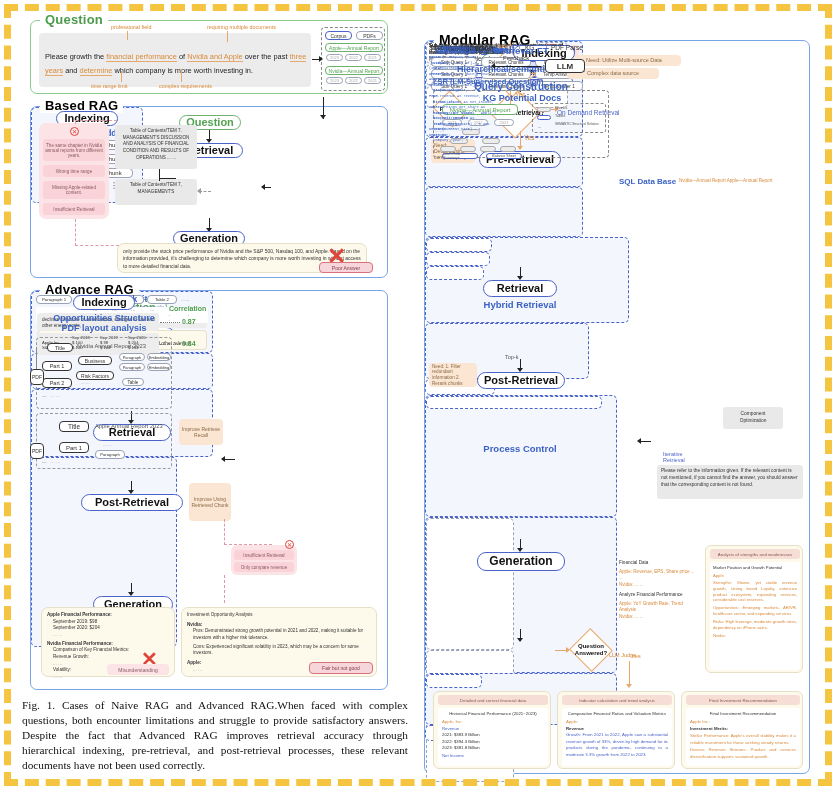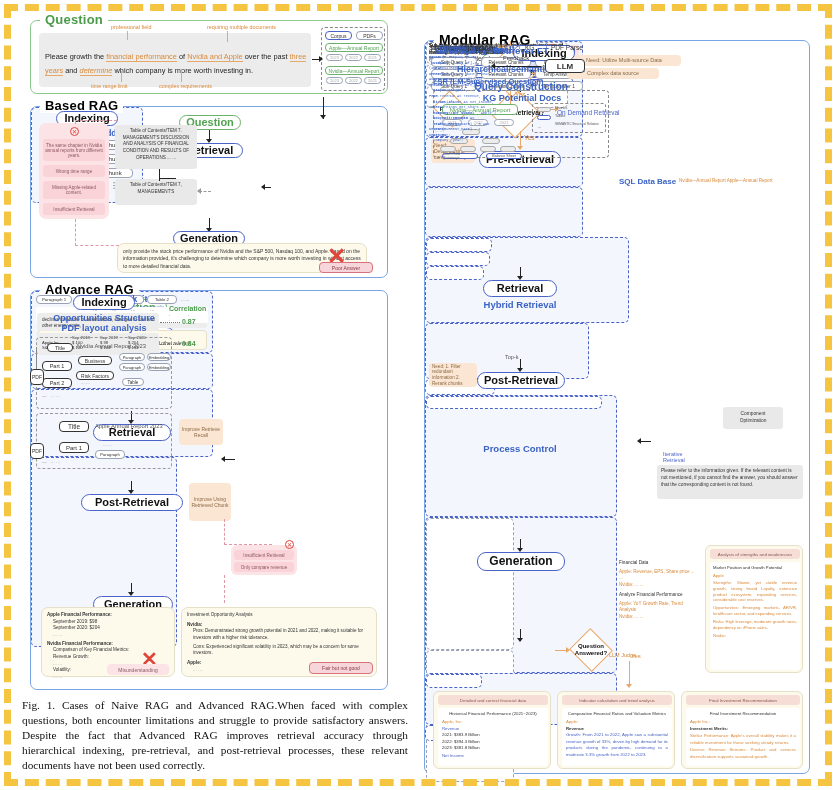--- a/index.html
+++ b/index.html
@@ -106,21 +106,21 @@
 
     <div style="position:absolute;left:8px;top:12px;width:272px;height:54px;background:#ececec;border-radius:4px;">
       <div class="qtext" style="position:absolute;left:6px;top:17px;width:262px;">
         <span>Please  growth  the</span>
         <span class="ul-o" style="color:#d98a3a;">financial  performance</span>
         <span>of</span>
         <span class="ul-o" style="color:#d98a3a;">Nvidia  and  Apple</span>
         <span>over  the  past</span>
         <span class="ul-o" style="color:#d98a3a;">three  years</span>
         <span>and</span>
-        <span class="ul-o" style="color:#d98a3a;font-style:italic;">determine</span>
+        <span class="ul-o" style="color:#d98a3a;">determine</span>
         <span>which  company  is  more</span>
         <span>worth investing in.</span>
       </div>
     </div>
 
     <div style="position:absolute;left:80px;top:3px;font-size:5.4px;color:#d98a3a;">professional field</div>
     <div style="position:absolute;left:176px;top:3px;font-size:5.4px;color:#d98a3a;">requiring multiple documents</div>
     <div style="position:absolute;left:60px;top:62px;font-size:5.4px;color:#d98a3a;">time range limit</div>
     <div style="position:absolute;left:128px;top:62px;font-size:5.4px;color:#d98a3a;">complex requirements</div>
     <div class="tick" style="left:96px;top:10px;height:9px;"></div>

